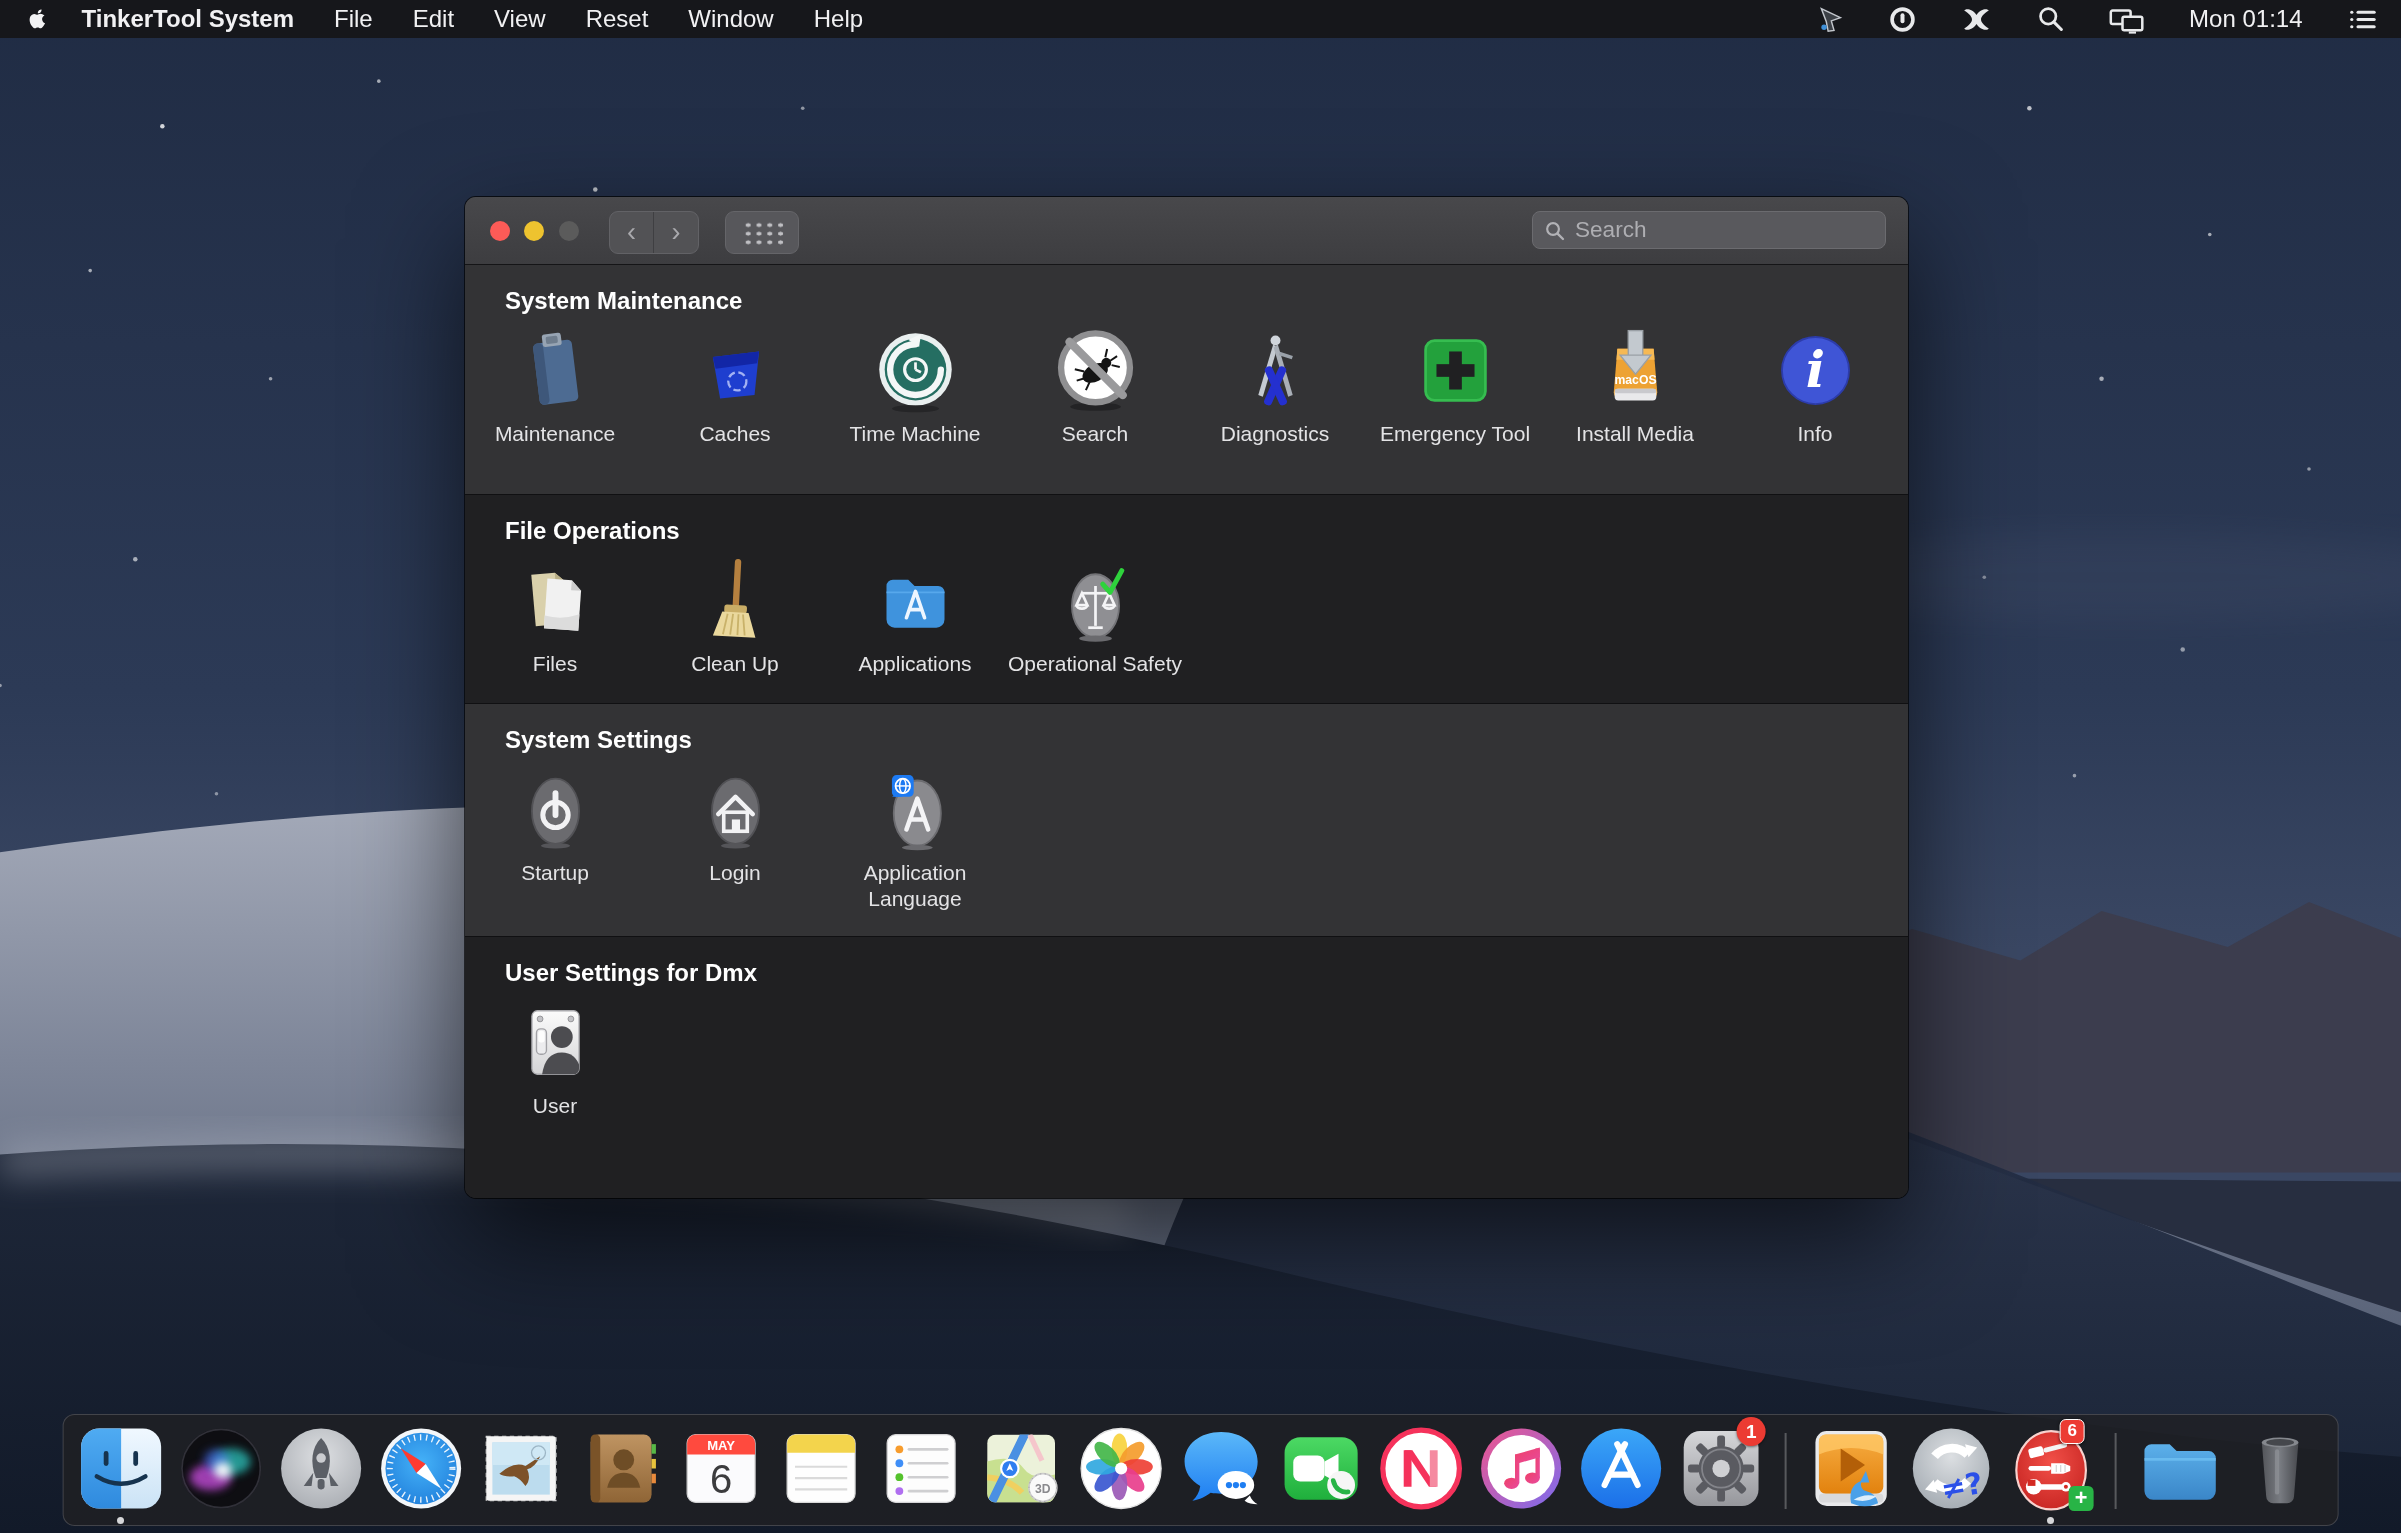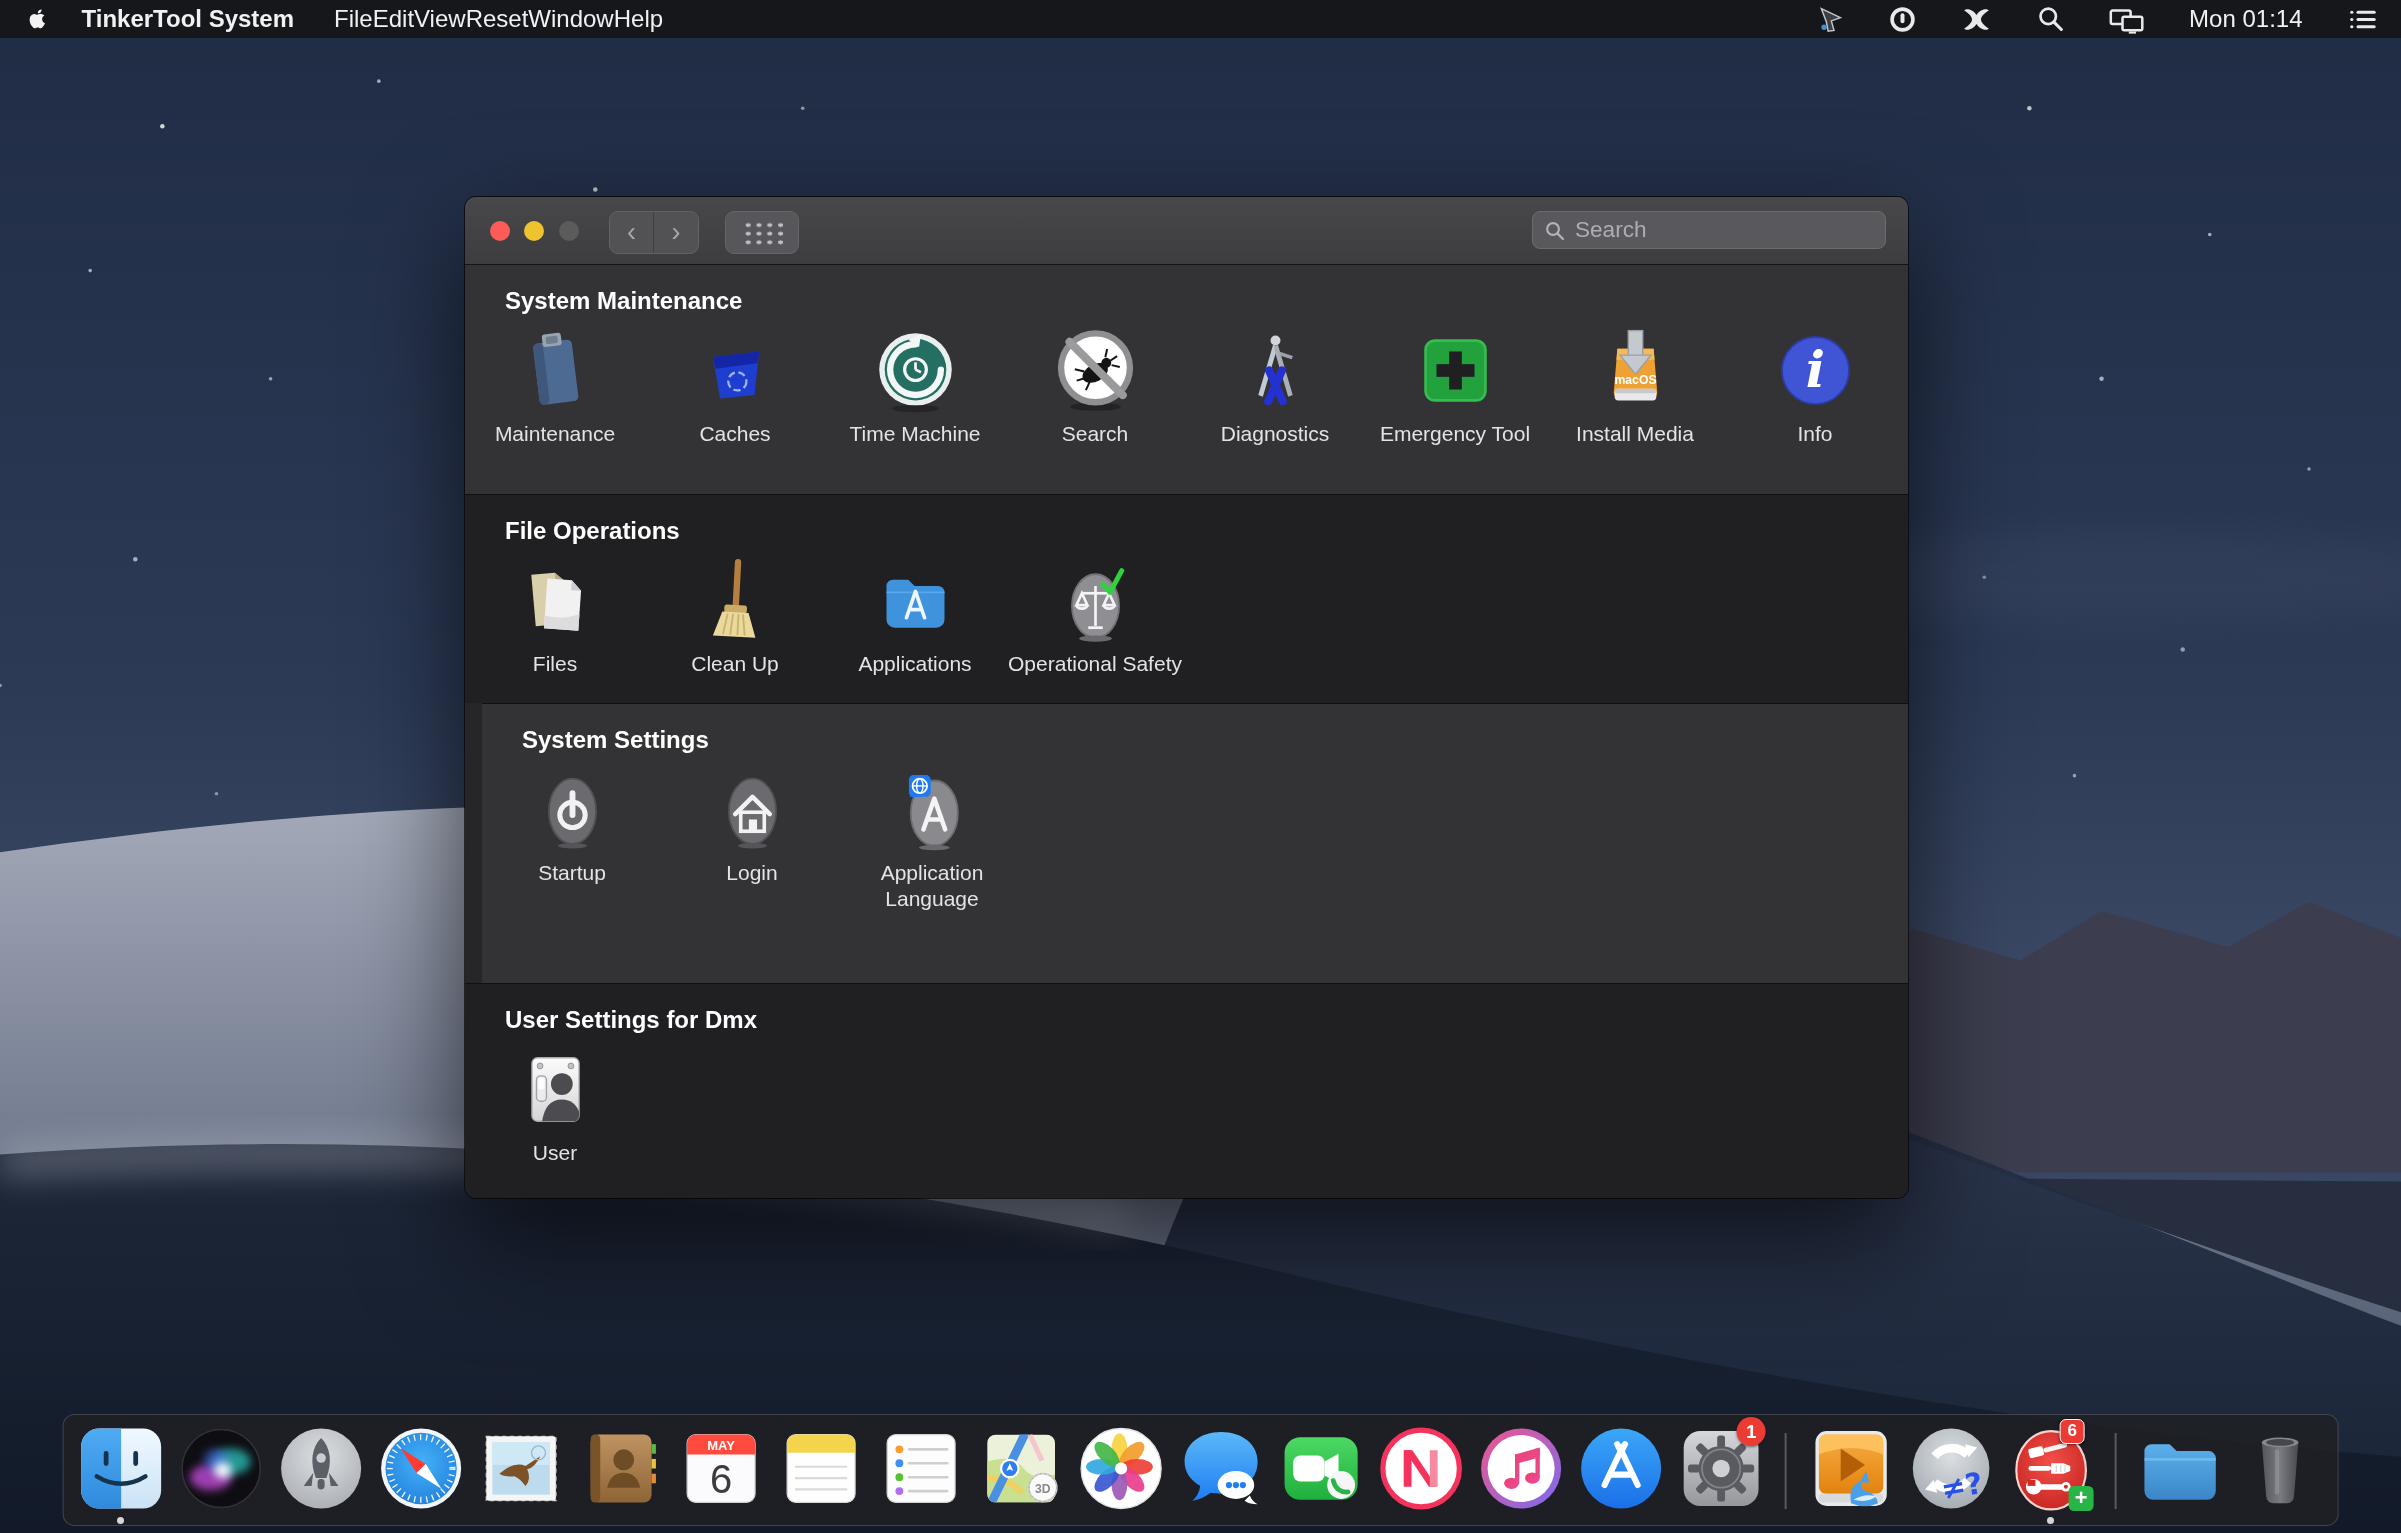--- a/index.html
+++ b/index.html
@@ -6,21 +6,21 @@
   #screen{position:relative;width:2401px;height:1534px;overflow:hidden;
     font-family:"Liberation Sans",sans-serif;-webkit-font-smoothing:antialiased;}
   #wallpaper{position:absolute;inset:0;z-index:0;}
 
   
   #menubar{position:absolute;top:0;left:0;right:0;height:38px;z-index:10;
     background:rgba(22,23,26,.96);display:flex;align-items:center;
     color:#f1f1f3;font-size:24px;padding:0 23.5px;box-sizing:border-box;}
   #menubar .apple{width:27px;height:31px;margin-right:31px;display:flex;align-items:center;}
   #menubar .appname{font-weight:bold;margin-right:40px;white-space:nowrap;}
-  #menus{display:flex;}
+  #menus{display:flex;gap:40px;}
   .menu-item{white-space:nowrap;cursor:default;}
   #mb-right{margin-left:auto;display:flex;align-items:center;gap:44px;}
   #mb-right svg{display:block;}
   .clock{font-size:24px;white-space:nowrap;}
 
   
   #win{position:absolute;left:465px;top:197px;width:1443px;height:1001px;z-index:5;
     border-radius:10.8px;overflow:hidden;background:#262628;
     box-shadow:0 41px 108px rgba(0,0,0,.65),0 0 0 0.9px rgba(0,0,0,.7);}
   #titlebar{position:relative;height:67px;background:linear-gradient(#48484b,#3d3d40);
@@ -44,21 +44,21 @@
     font-size:22.6px;font-family:"Liberation Sans",sans-serif;min-width:0;}
   .search input::placeholder{color:#aeaeb2;}
 
   #content{display:flex;flex-direction:column;height:934px;}
   .section{box-sizing:border-box;}
   .section.s-light{background:#333335;}
   .section.s-dark{background:#202022;}
   .section + .section{border-top:1.8px solid #101012;}
   #sec-0{height:229px;}
   #sec-1{height:209px;}
-  #sec-2{height:280px;margin-left:17px;}
+  #sec-2{height:233px;}
   #sec-3{flex:1;}
   .sec-title{padding:21.7px 0 0 40px;font-size:24px;font-weight:bold;color:#ffffff;}
   .grid{display:flex;margin-top:12.6px;}
   .grid-item{width:180px;text-align:center;cursor:default;}
   .gi-icon{width:87px;height:87px;margin:0 auto;}
   .gi-icon svg{width:87px;height:87px;display:block;}
   .gi-label{margin-top:7.2px;font-size:21px;line-height:1.22;color:#e3e3e5;padding:0 3px;}
 
   
   #dock{position:absolute;bottom:8px;left:50%;transform:translateX(-50%);z-index:10;

